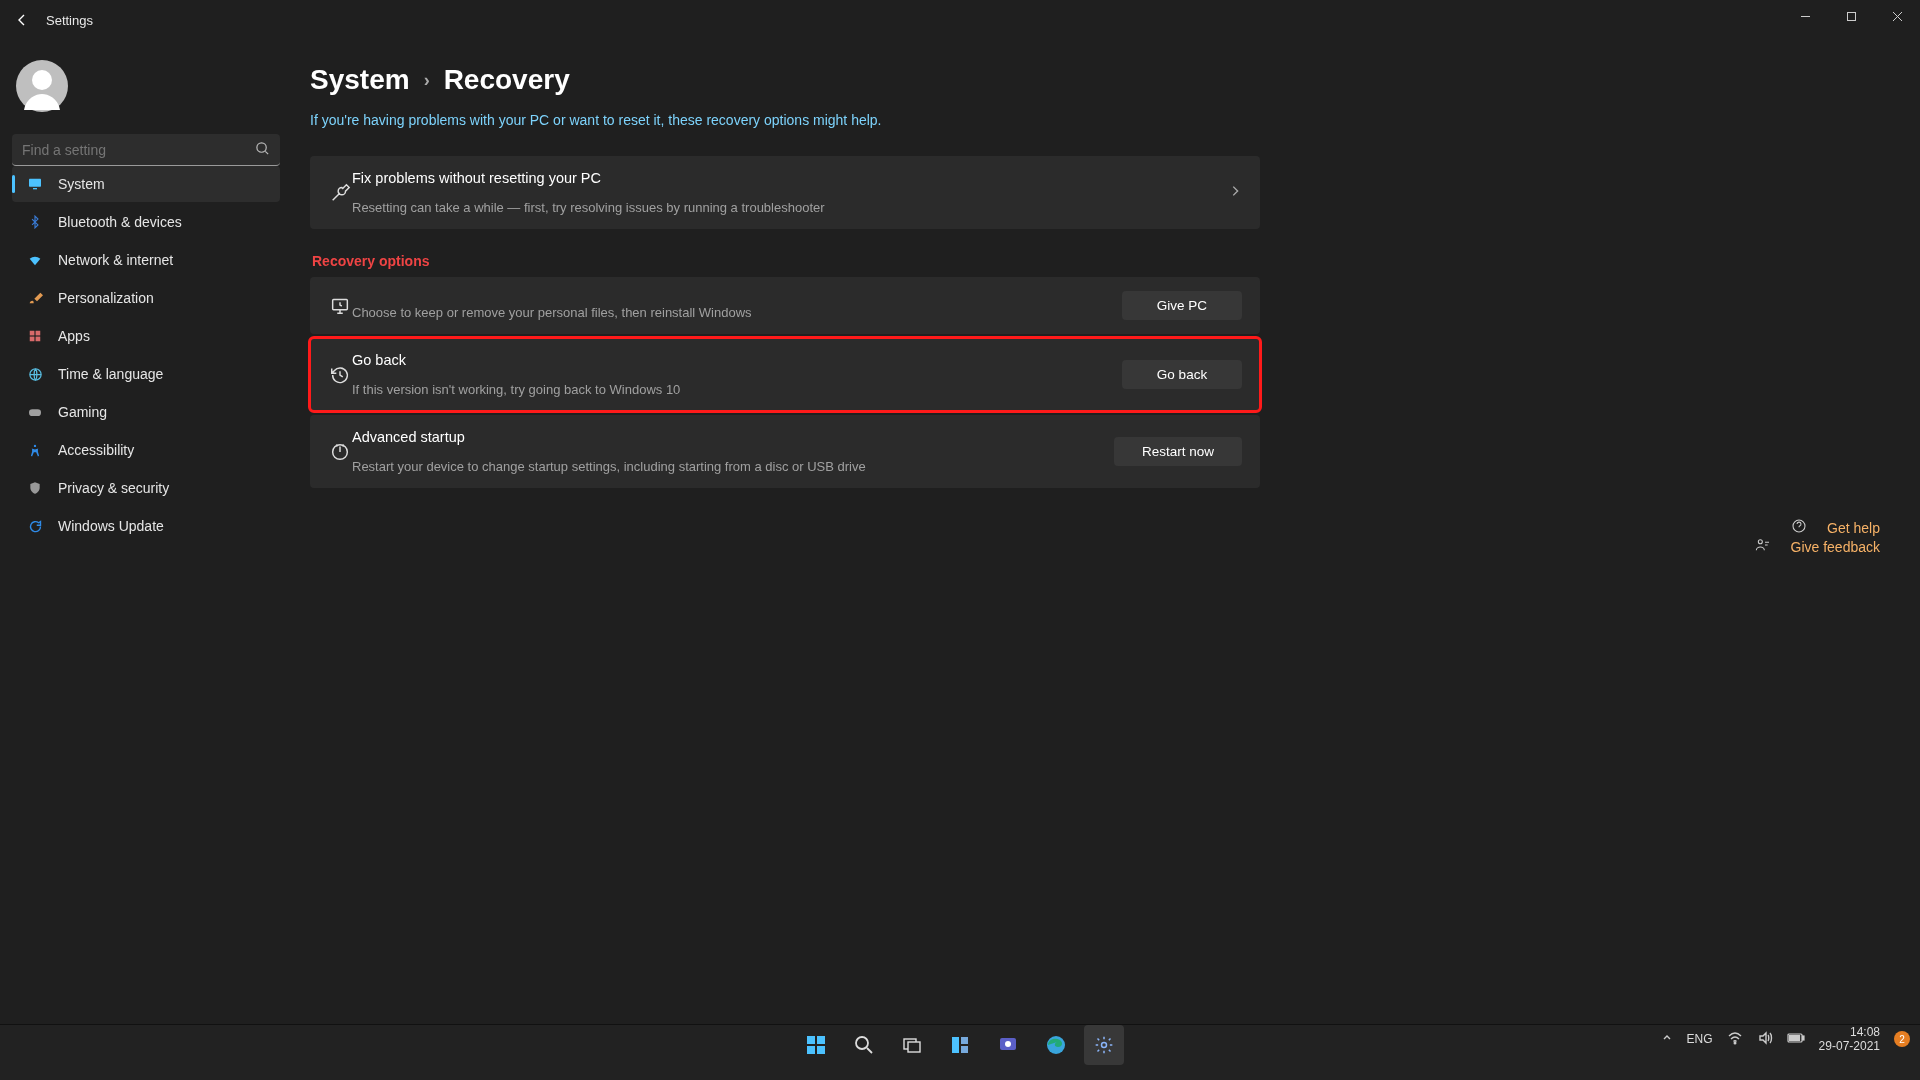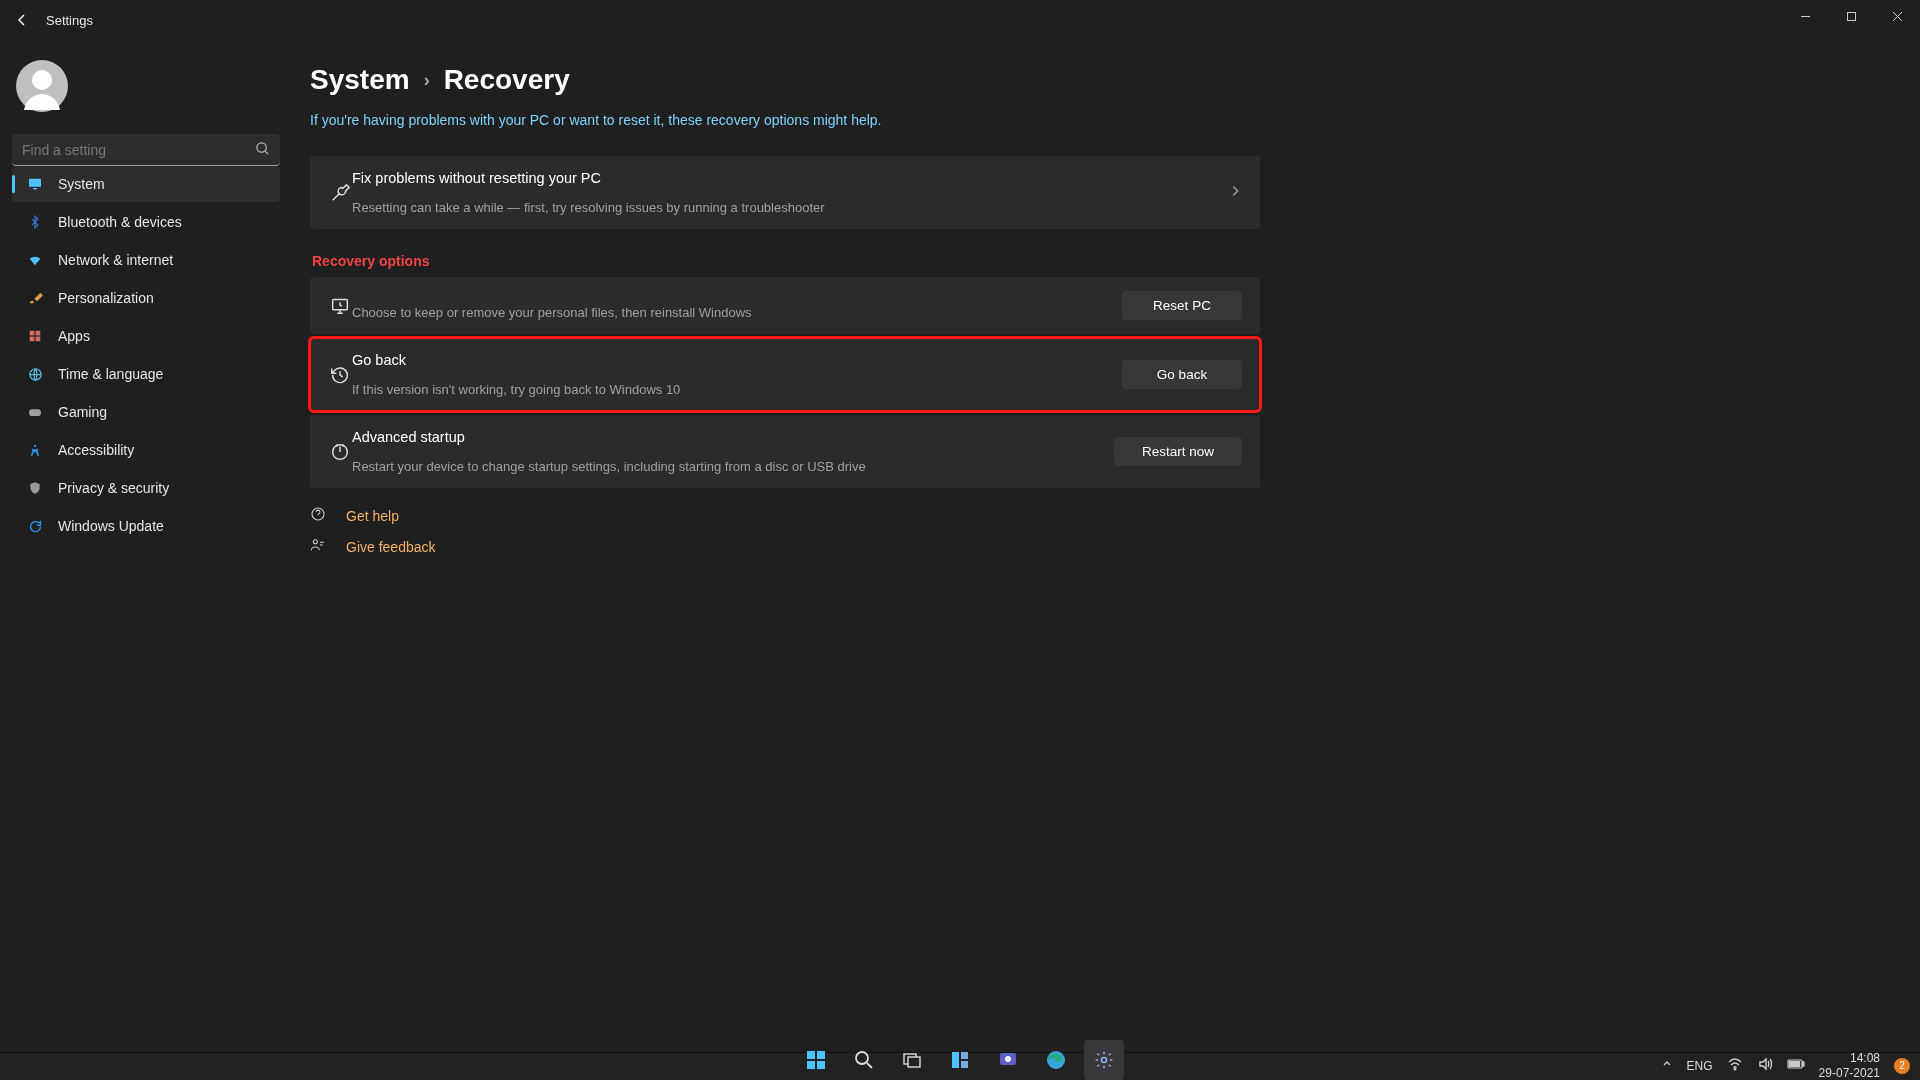--- a/index.html
+++ b/index.html
@@ -34,25 +34,25 @@
   .card .txt { flex:1; }
   .card .txt .h { font-size:14.5px; color:#fff; }
   .card .txt .d { font-size:13px; color:#a0a0a0; margin-top:14px; }
   .card .chev { color:#aaa; }
   .card .btn { background:#373737; padding:7px 28px; border-radius:4px; font-size:13.5px; color:#fff; cursor:pointer; min-width:120px; text-align:center; }
 
   .sect-h { font-size:14px; font-weight:600; margin:24px 0 8px 2px; color:#ef4444; }
 
   .highlight { outline:3px solid #ff1a1a; outline-offset:-1px; }
 
-  .links { margin-top:18px; display:flex; flex-direction:column; gap:12px; }
+  .links { margin-top:30px; display:flex; flex-direction:column; gap:0;align-items:flex-end; }
   .links .lnk { display:flex; align-items:center; gap:18px; color:#f7b267; font-size:14px; }
   .links .lnk .ic { width:18px; color:#ccc; }
 
-  .taskbar { position:absolute; bottom:0; left:0; right:0; height:28px; background:#222; border-top:1px solid #111; display:flex; align-items:flex-end; justify-content:center; }
+  .taskbar { position:absolute; bottom:0; left:0; right:0; height:56px; background:#222; border-top:1px solid #111; display:flex; align-items:flex-start; justify-content:center; }
   .tb-center { display:flex; gap:8px; }
   .tb-center .app { width:40px; height:40px; display:flex; align-items:center; justify-content:center; border-radius:4px; cursor:pointer; }
   .tb-center .app.active { background:#383838; }
   .tb-right { position:absolute; right:10px; display:flex; align-items:center; gap:14px; font-size:12px; color:#ddd; }
   .tb-right .clock { text-align:right; line-height:1.2; }
   .badge { width:16px; height:16px; background:#e67e22; border-radius:50%; display:flex; align-items:center; justify-content:center; font-size:10px; color:#fff; }
 </style>
 </head>
 <body>
 
@@ -221,21 +221,21 @@
         <div class="card" style="width: 950px;">
           <div class="ic">
             <svg width="22" height="22" viewBox="0 0 24 24" fill="none" stroke="currentColor" stroke-width="1.6">
               <rect x="4" y="5" width="16" height="11" rx="1"></rect>
               <path d="M9 20h6M12 16v4M12 8v3l2 1"></path>
             </svg>
           </div>
           <div class="txt">
             <div class="d">Choose to keep or remove your personal files, then reinstall Windows</div>
           </div>
-          <div class="btn">Reset PC</div>
+          <div class="btn">Give PC</div>
         </div>
         <div class="card highlight" style="width: 950px;">
           <div class="ic">
             <svg width="22" height="22" viewBox="0 0 24 24" fill="none" stroke="currentColor" stroke-width="1.6">
               <path d="M4 12a8 8 0 1 0 2-5L3 10M3 5v5h5M12 8v4l3 2"></path>
             </svg>
           </div>
           <div class="txt">
             <div class="h">Go back</div>
             <div class="d">If this version isn't working, try going back to Windows 10</div>

